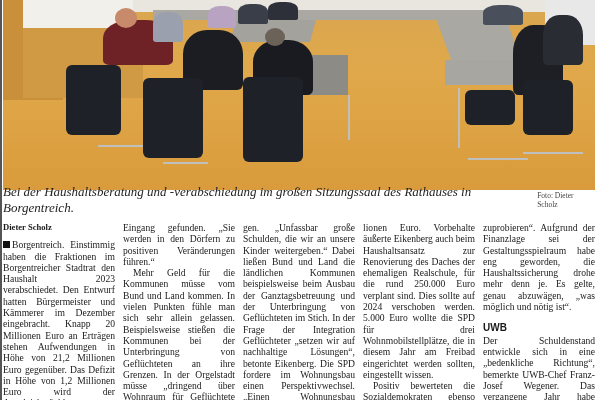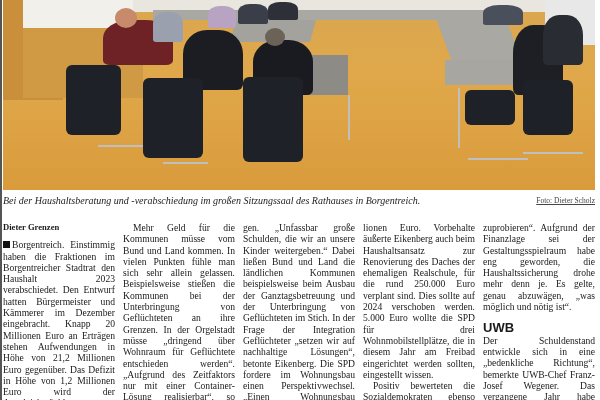--- a/index.html
+++ b/index.html
@@ -27,38 +27,38 @@
   .photo .table { position:absolute; background:#9b9a94; }
   .photo .person { position:absolute; border-radius: 40% 40% 10% 10%; }
   .photo .chair { position:absolute; background:#1e2128; border-radius: 6px; }
   .photo .leg { position:absolute; background:#bfbfbf; }
 
   .caption-row {
     position: absolute; left: 3px; top: 190px; width: 594px; height: 20px;
     display: flex; justify-content: space-between; align-items: center;
   }
   .caption {
-    font-style: italic; font-size: 10px; color: #222;
+    font-style: italic; font-size: 13px; color: #222;
   }
-  .credit { font-size: 7.5px; color: #444; padding-right: 2px; text-decoration: underline; }
+  .credit { font-size: 7.5px; color: #444; padding-right: 2px; }
 
   .columns {
     position: absolute; left: 3px; top: 222px; width: 597px; height: 178px;
     display: grid; grid-template-columns: repeat(5, 112px); column-gap: 8px;
     font-size: 9.6px; line-height: 11.3px; text-align: justify; hyphens: manual;
   }
   .col { overflow: hidden; }
   .author { font-weight: bold; font-size: 8.6px; margin-bottom: 6px; }
   .lead-marker { display:inline-block; width:7px; height:7px; background:#111; margin-right:2px; vertical-align:0; }
   .place { font-weight: normal; }
   .indent { text-indent: 10px; }
   p { margin: 0; }
   .subhead {
     font-family: "Liberation Sans", "DejaVu Sans", sans-serif;
-    font-weight: bold; font-size: 13px; margin-top: 10px; margin-bottom: 1px;
+    font-weight: bold; font-size: 10px; margin-top: 10px; margin-bottom: 1px;
   }
 </style>
 </head>
 <body>
 
 <div class="left-edge"></div>
 
 <div class="photo">
   <div class="wall-left"></div>
   <div class="wainscot"></div>
@@ -99,25 +99,26 @@
   <div class="leg" style="left:455px;top:88px;width:2px;height:60px;"></div>
 </div>
 
 <div class="caption-row">
   <span class="caption">Bei der Haushaltsberatung und -verabschiedung im großen Sitzungssaal des Rathauses in Borgentreich.</span>
   <span class="credit">Foto: Dieter Scholz</span>
 </div>
 
 <div class="columns">
   <div class="col">
-    <div class="author">Dieter Grenzen</div>
+    <div class="author">Dieter Scholz</div>
     <p><span class="lead-marker"></span><span class="place">Borgentreich.</span> <span>Einstimmig haben die Fraktionen im Borgentreicher Stadtrat den Haushalt 2023 verabschiedet. Den Entwurf hatten Bürgermeister und Kämmerer im Dezember eingebracht. Knapp 20 Millionen Euro an Erträgen stehen Aufwendungen in Höhe von 21,2 Millionen Euro gegenüber. Das Defizit in Höhe von 1,2 Millionen Euro wird der Ausgleichsrücklage entnommen. Mit dem Zahlenwerk sah die CDU die Stadt „zukunftsfähig aufgestellt“, die SPD hat</span></p>
   </div>
 
   <div class="col">
+    <p>Eingang gefunden. „Sie werden in den Dörfern zu positiven Veränderungen führen.“</p>
     <p class="indent">Mehr Geld für die Kommunen müsse vom Bund und Land kommen. In vielen Punkten fühle man sich sehr allein gelassen. Beispielsweise stießen die Kommunen bei der Unterbringung von Geflüchteten an ihre Grenzen. In der Orgelstadt müsse „dringend über Wohnraum für Geflüchtete entschieden werden“. „Aufgrund des Zeitfaktors nur mit einer Container-Lösung realisierbar“, so Otto. Realistisch sollen optimal bei</p>
   </div>
 
   <div class="col">
     <p>gen. „Unfassbar große Schulden, die wir an unsere Kinder weitergeben.“ Dabei ließen Bund und Land die ländlichen Kommunen beispielsweise beim Ausbau der Ganztagsbetreuung und der Unterbringung von Geflüchteten im Stich. In der Frage der Integration Geflüchteter „setzen wir auf nachhaltige Lösungen“, betonte Eikenberg. Die SPD fordere im Wohnungsbau einen Perspektivwechsel. „Einen Wohnungsbau zunächst für Flüchtlinge, im Nachhinein für unsere Bürger.“ Die Stadt brauche Ideen</p>
   </div>
 
   <div class="col">
     <p>lionen Euro. Vorbehalte äußerte Eikenberg auch beim Haushaltsansatz zur Renovierung des Daches der ehemaligen Realschule, für die rund 250.000 Euro verplant sind. Dies sollte auf 2024 verschoben werden. 5.000 Euro wollte die SPD für drei Wohnmobilstellplätze, die in diesem Jahr am Freibad eingerichtet werden sollten, eingestellt wissen.</p>
     <p class="indent">Positiv bewerteten die Sozialdemokraten ebenso wie die digitale Straßenzustandserfassung eine Initiative des Bürgermeisters. Aisch möchte eine offene Arbeitsgruppe für den</p>

